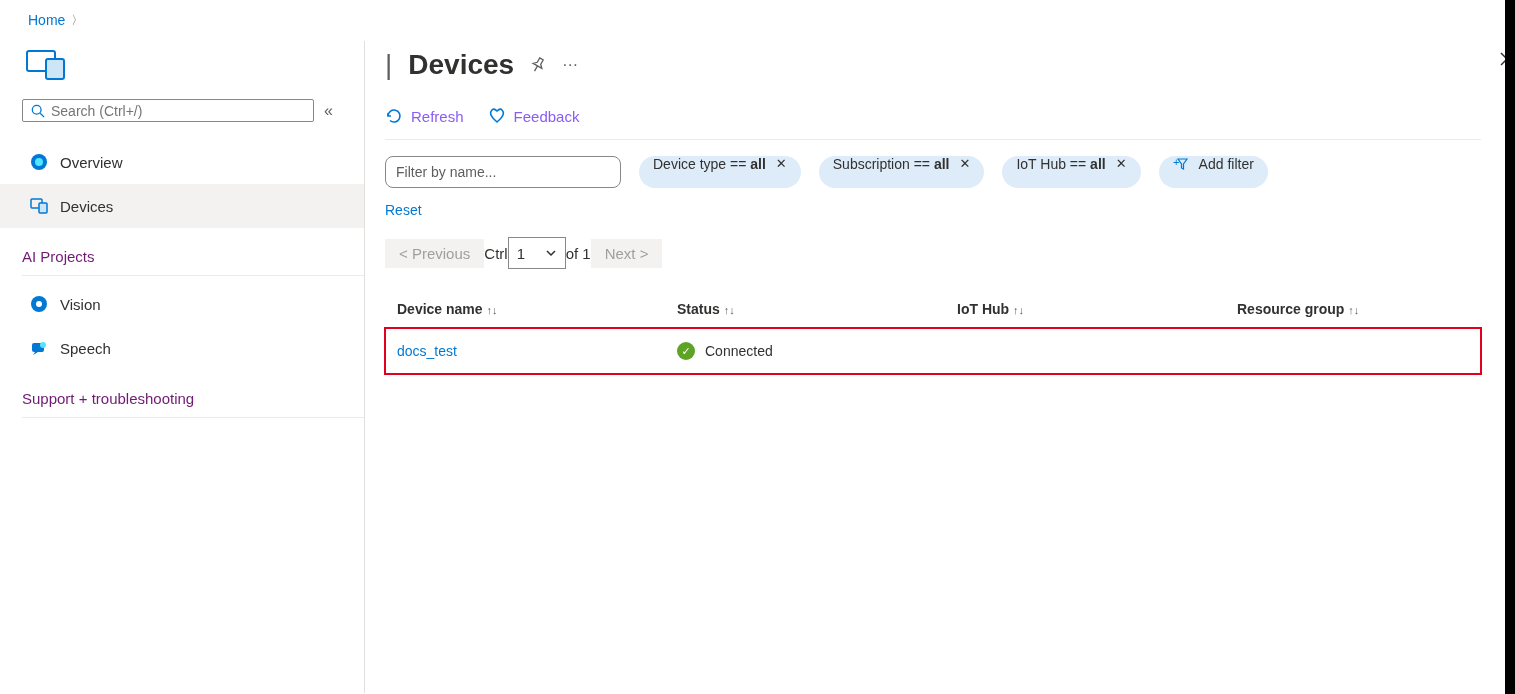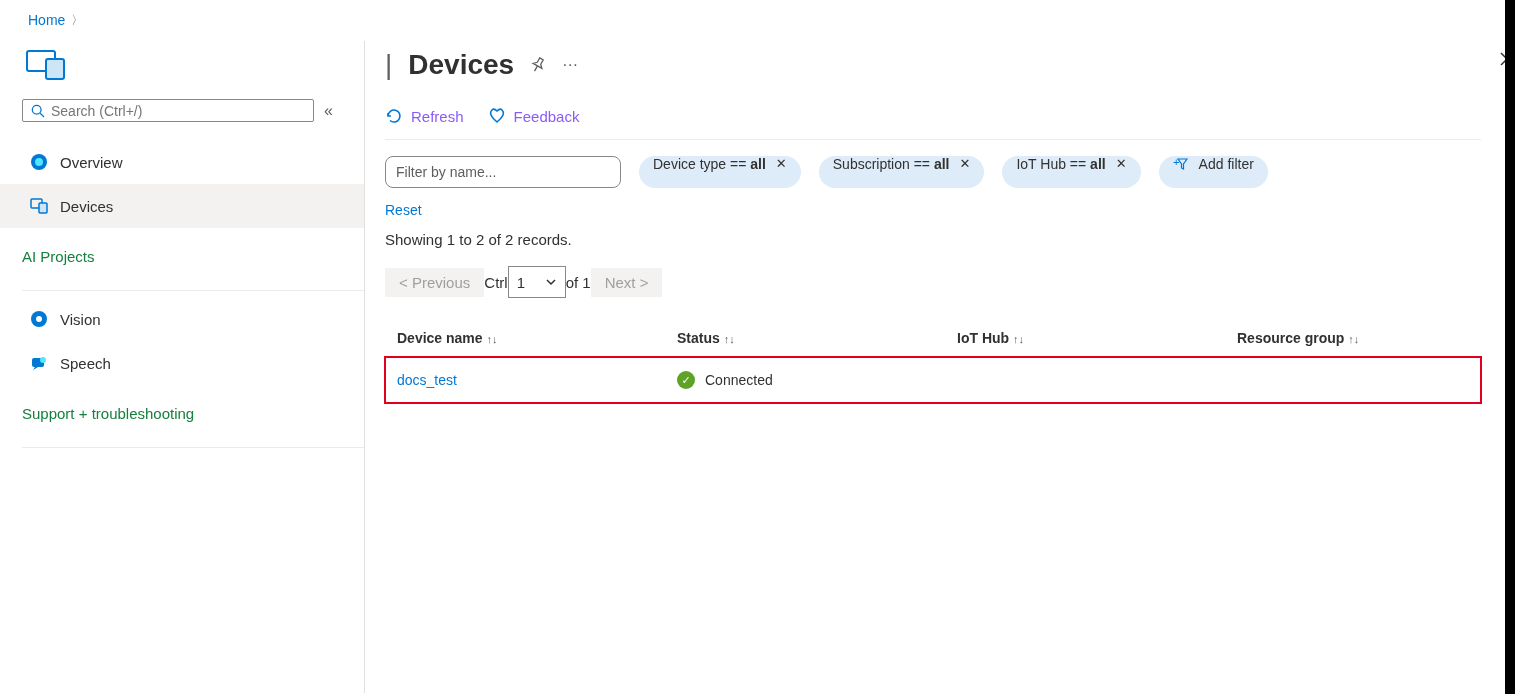--- a/index.html
+++ b/index.html
@@ -20,21 +20,21 @@
 .search-row { display: flex; align-items: center; gap: 10px; margin-bottom: 18px; }
 .search-box { flex: 0 0 auto; width: 292px; height: 23px; border: 1px solid #8a8886; border-radius: 2px; display: flex; align-items: center; padding: 0 8px; color: #605e5c; font-size: 14px; background: #fff; }
 .search-box input { border: none; outline: none; flex: 1; font-size: 14px; background: transparent; color: #323130; }
 .search-box .mag { color: #0078d4; margin-right: 6px; display: inline-flex; }
 .collapse-btn { color: #605e5c; font-size: 16px; cursor: pointer; }
 
 .nav-item { display: flex; align-items: center; gap: 12px; height: 44px; font-size: 15px; color: #323130; cursor: pointer; margin-left: -22px; padding-left: 30px; width: calc(100% + 22px); }
 .nav-item.active { background: #f3f2f1; }
 .nav-item .ico { width: 18px; height: 18px; display: inline-flex; align-items: center; justify-content: center; }
 
-.section-head { font-size: 15px; font-weight: 400; color: #15803d; margin: 20px 0 6px 0; border-bottom: 1px solid #edebe9; padding-bottom: 25px; }
+.section-head { font-size: 15px; font-weight: 400; color: #701a75; margin: 20px 0 6px 0; border-bottom: 1px solid #edebe9; padding-bottom: 10px; }
 
 
 .main { flex: 1; border-left: 1px solid #e1dfdd; padding: 8px 34px 0 20px; position: relative; }
 .page-head { display: flex; align-items: center; gap: 16px; }
 .page-title { font-size: 28px; font-weight: 600; }
 .pin-ico, .more-ico { color: #605e5c; font-size: 16px; }
 .close-btn { position: absolute; top: 10px; right: 0; font-size: 18px; color: #323130; cursor: pointer; }
 
 .toolbar { display: flex; gap: 24px; margin: 26px 0 10px 0; padding-bottom: 14px; border-bottom: 1px solid #edebe9; font-size: 15px; }
 .tool { display: flex; align-items: center; gap: 8px; color: #8b5cf6; cursor: pointer; }
@@ -203,21 +203,20 @@
           <svg width="16" height="16" viewBox="0 0 16 16">
               <text x="0" y="10" font-size="11" fill="#0078d4">+</text>
               <path d="M5 3 h9 l-3.5 5 v5 l-2 -1 v-4 z" fill="none" stroke="#0078d4" stroke-width="1.2"></path>
             </svg>
         </span>
         <span>Add filter</span>
       </div>
     </div>
 
     <a class="reset">Reset</a>
-    <div class="count">Showing 1 to 2 of 2 records.</div>
 
     <div class="pager">
       <button class="pbtn">&lt; Previous</button>
       <span>Ctrl</span>
       <div class="pselect">
         <span>1</span>
         <span>
           <svg width="12" height="12" viewBox="0 0 12 12">
               <path d="M2 4 l4 4 l4 -4" fill="none" stroke="#323130" stroke-width="1.5"></path>
             </svg>

